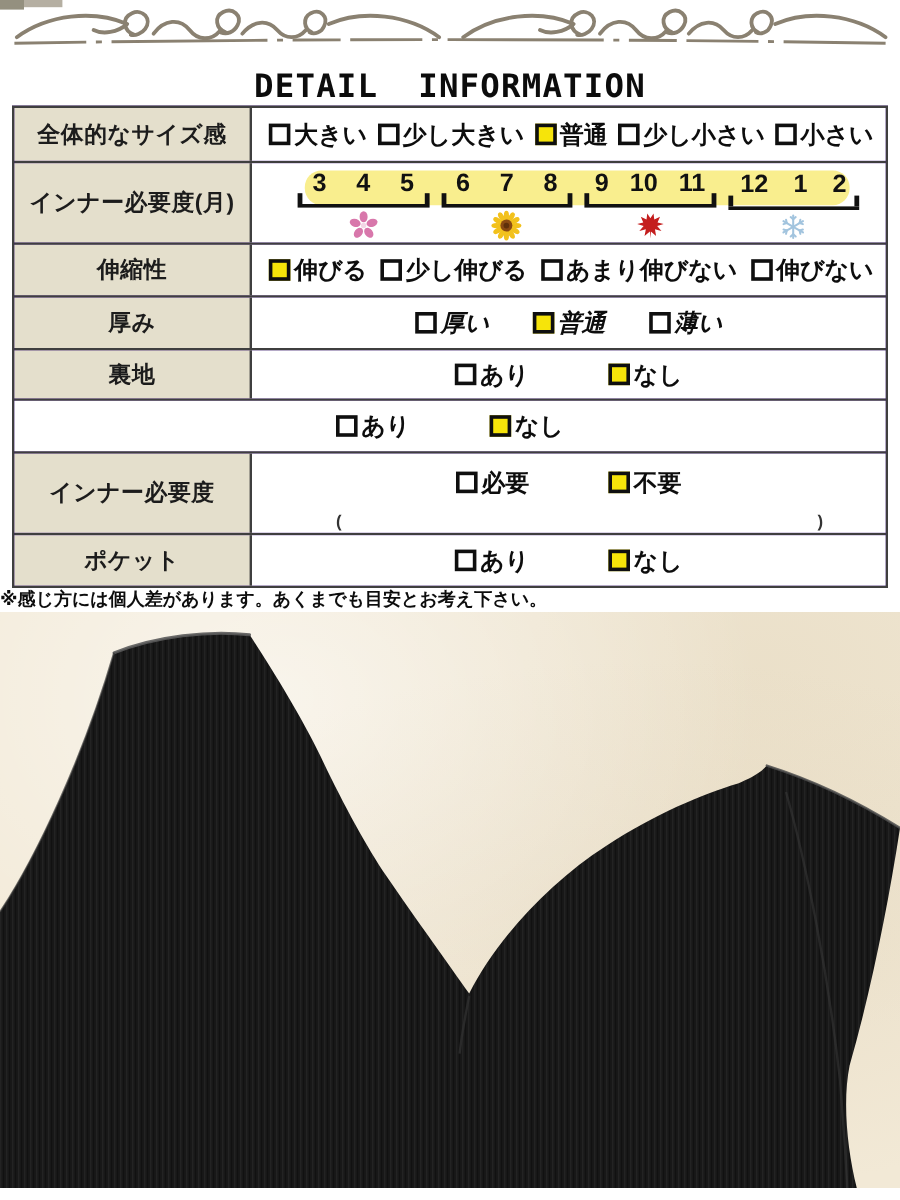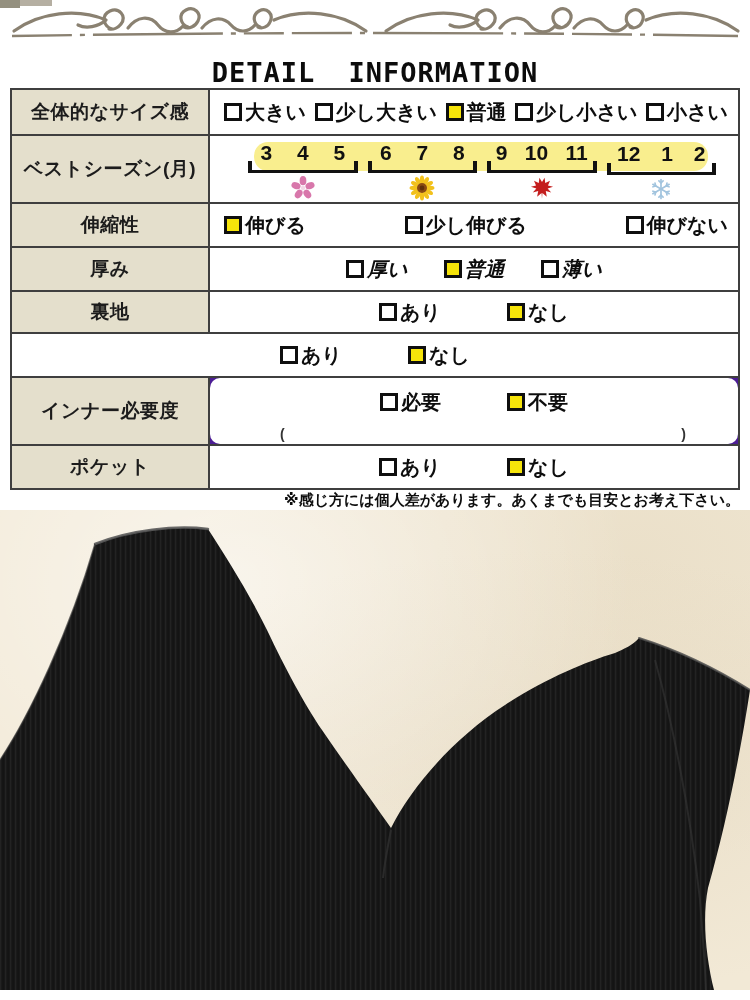--- a/index.html
+++ b/index.html
@@ -42,21 +42,21 @@
   .season-groups { position:absolute; left:38px; right:22px; top:5px; bottom:1px; display:flex; gap:10px; }
   .sgroup { flex:1; display:flex; flex-direction:column; align-items:stretch; position:relative; }
   .snums { height:28px; display:flex; justify-content:space-around; align-items:center;
            font-weight:bold; font-size:21px; color:#111; position:relative; }
   .sbracket { height:9px; border-bottom:3px solid #111; position:relative; }
   .sbracket::before, .sbracket::after { content:""; position:absolute; bottom:0; width:4px; height:9px; background:#111; }
   .sbracket::before { left:0; } .sbracket::after { right:0; }
   .sicon { flex:1; display:flex; align-items:center; justify-content:center; padding-top:2px; }
 
   
-  .note { height:20px; line-height:20px; text-align:right; padding-right:10px;
+  .note { height:20px; line-height:20px; padding-right:10px;
           font-size:15px; font-weight:bold; color:#0d0d0d; }
 
   
   .photo {
     width:750px; height:480px; position:relative; overflow:hidden;
     background:
       radial-gradient(ellipse at 30% 15%, rgba(255,255,255,0.55), rgba(255,255,255,0) 55%),
       radial-gradient(ellipse at 72% 55%, rgba(213,197,166,0.28), rgba(213,197,166,0) 60%),
       radial-gradient(ellipse at 85% 10%, rgba(218,203,172,0.30), rgba(218,203,172,0) 50%),
       #f2e9d6;
@@ -113,21 +113,21 @@
           <span>少し小さい</span>
         </span>
       <span class="opt">
           <span class="cb"></span>
           <span>小さい</span>
         </span>
     </div>
   </div>
 
   <div class="trow r2">
-    <div class="tlabel">ベストシーズン(月)</div>
+    <div class="tlabel">インナー必要度(月)</div>
     <div class="tvalue season-cell">
       <div class="season-band"></div>
       <div class="season-groups">
         <div class="sgroup">
           <div class="snums">
             <span>3</span>
             <span>4</span>
             <span>5</span>
           </div>
           <div class="sbracket"></div>
@@ -239,20 +239,24 @@
       <span class="opt">
           <span class="cb checked"></span>
           <span>伸びる</span>
         </span>
       <span class="opt">
           <span class="cb"></span>
           <span>少し伸びる</span>
         </span>
       <span class="opt">
           <span class="cb"></span>
+          <span>あまり伸びない</span>
+        </span>
+      <span class="opt">
+          <span class="cb"></span>
           <span>伸びない</span>
         </span>
     </div>
   </div>
 
   <div class="trow r4">
     <div class="tlabel">厚み</div>
     <div class="tvalue v-center3">
       <span class="opt">
           <span class="cb"></span>
@@ -291,21 +295,21 @@
         </span>
       <span class="opt">
           <span class="cb checked"></span>
           <span>なし</span>
         </span>
     </div>
   </div>
 
   <div class="trow r7">
     <div class="tlabel">インナー必要度</div>
-    <div class="tvalue v-center2" style="padding-bottom:18px;border-radius:10px;">
+    <div class="tvalue v-center2" style="padding-bottom:18px;">
       <span class="opt">
           <span class="cb"></span>
           <span>必要</span>
         </span>
       <span class="opt">
           <span class="cb checked"></span>
           <span>不要</span>
         </span>
       <span class="paren paren-l">(</span>
       <span class="paren paren-r">)</span>

